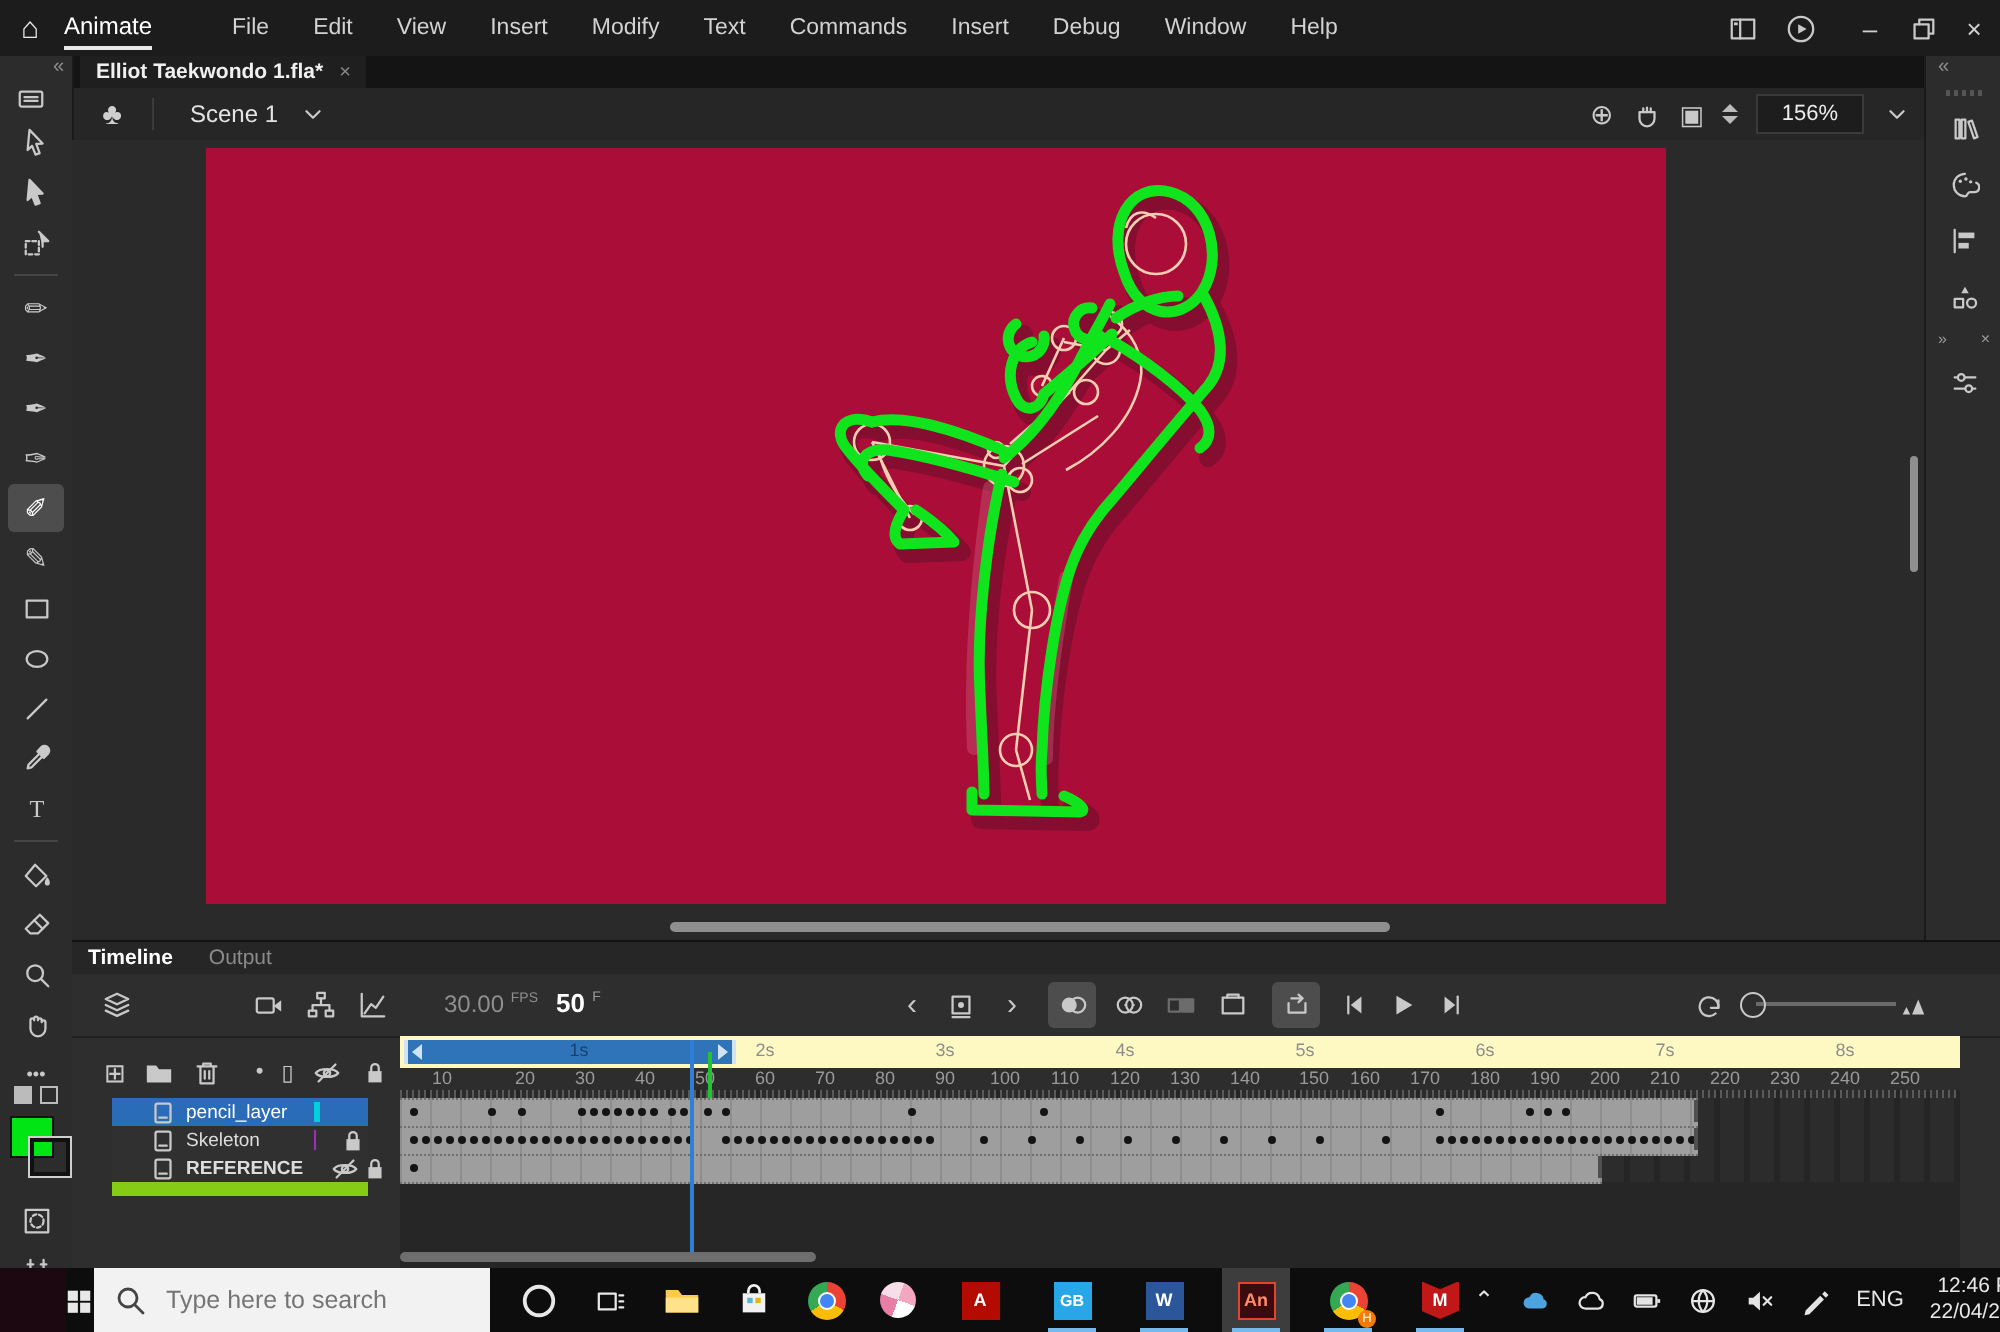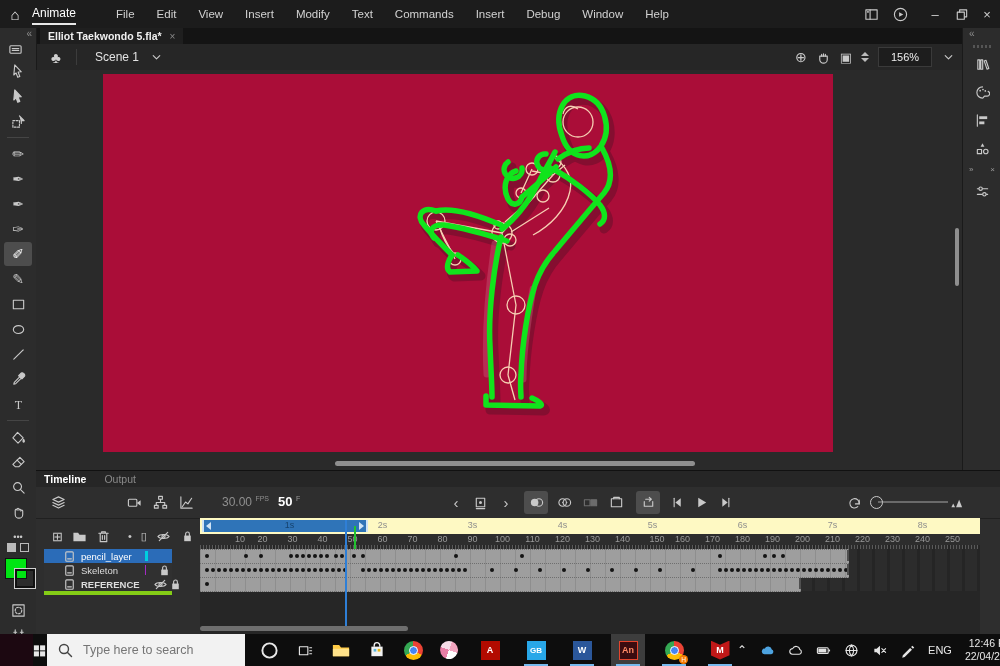--- a/index.html
+++ b/index.html
@@ -76,21 +76,21 @@
   .cbtn.dim{opacity:.4;}
   #fps{position:absolute;left:186px;top:8px;font-size:12px;color:#8f8f8f;}
   #fps sup{font-size:7px;}
   #curframe{position:absolute;left:242px;top:7px;font-size:13px;color:#fff;font-weight:bold;}
   #curframe sup{font-size:7px;color:#9a9a9a;font-weight:normal;}
   #tlslider{position:absolute;left:842px;top:14px;width:70px;height:2px;background:#6a6a6a;}
   #tlknob{position:absolute;left:834px;top:9px;width:11px;height:11px;border:1.5px solid #c9c9c9;border-radius:50%;}
   
   #layers{position:absolute;left:4px;top:47px;width:160px;height:117px;}
   #lyr-toolbar{position:absolute;left:0;top:6px;width:160px;height:24px;display:flex;align-items:center;gap:9px;padding-left:12px;}
-  .lrow{position:absolute;left:4px;width:128px;height:14px;display:flex;align-items:center;background:#303030;border-bottom:4px solid #84cc16;}
+  .lrow{position:absolute;left:16px;width:128px;height:14px;display:flex;align-items:center;background:#303030;border-bottom:7px solid #84cc16;}
   .lrow.sel{background:#2b6cb8;}
   .lrow .lname{font-size:9.5px;color:#ddd;margin-left:4px;flex:0 0 62px;}
   .lrow.sel .lname{color:#fff;}
   .lrow .lsw{width:5px;height:10px;margin-left:2px;}
   .lic{width:16px;margin-left:18px;}
   .licr{width:16px;}
   
   #frames{position:absolute;left:164px;top:47px;width:780px;height:117px;background:#262626;overflow:hidden;}
   #fr-stripes{position:absolute;left:0;top:0;width:780px;height:73px;
      background:repeating-linear-gradient(90deg,#2c2c2c 0 12px,#252525 12px 15px);}
@@ -181,21 +181,21 @@
               <path d="M6 5.5 V3 h7.5 v7.5 H11.5"></path>
             </svg>
           </span>
         <span class="winbtn">×</span>
       </div>
     </div>
   </header>
 
   <div id="tabbar" class="abs">
     <div id="doctab">
-      <span class="t">Elliot Taekwondo 5.fla*</span>
+      <span class="t">Elliot Taekwondo 1.fla*</span>
       <span class="x">×</span>
     </div>
   </div>
 
   <div id="editbar" class="abs">
     <span id="scene-club" class="glyph">♣</span>
     <span class="vdiv"></span>
     <span id="scene-name">Scene 1</span>
     <span class="i">
         <svg viewBox="0 0 16 16" width="15" height="15" fill="none" stroke="#c9c9c9" stroke-width="1.2" stroke-linecap="round" stroke-linejoin="round">
@@ -659,21 +659,21 @@
           <span class="secl" style="left: 89.5px; color: rgb(22, 67, 110);">1s</span>
           <span class="secl" style="left: 182.5px;">2s</span>
           <span class="secl" style="left: 272.5px;">3s</span>
           <span class="secl" style="left: 362.5px;">4s</span>
           <span class="secl" style="left: 452.5px;">5s</span>
           <span class="secl" style="left: 542.5px;">6s</span>
           <span class="secl" style="left: 632.5px;">7s</span>
           <span class="secl" style="left: 722.5px;">8s</span>
         </div>
       <div id="ruler-num">
-          <span class="numl" style="left: 40px;">10</span>
+          <span class="numl" style="left: 21px;">10</span>
           <span class="numl" style="left: 62.5px;">20</span>
           <span class="numl" style="left: 92.5px;">30</span>
           <span class="numl" style="left: 122.5px;">40</span>
           <span class="numl" style="left: 152.5px;">50</span>
           <span class="numl" style="left: 182.5px;">60</span>
           <span class="numl" style="left: 212.5px;">70</span>
           <span class="numl" style="left: 242.5px;">80</span>
           <span class="numl" style="left: 272.5px;">90</span>
           <span class="numl" style="left: 302.5px;">100</span>
           <span class="numl" style="left: 332.5px;">110</span>

